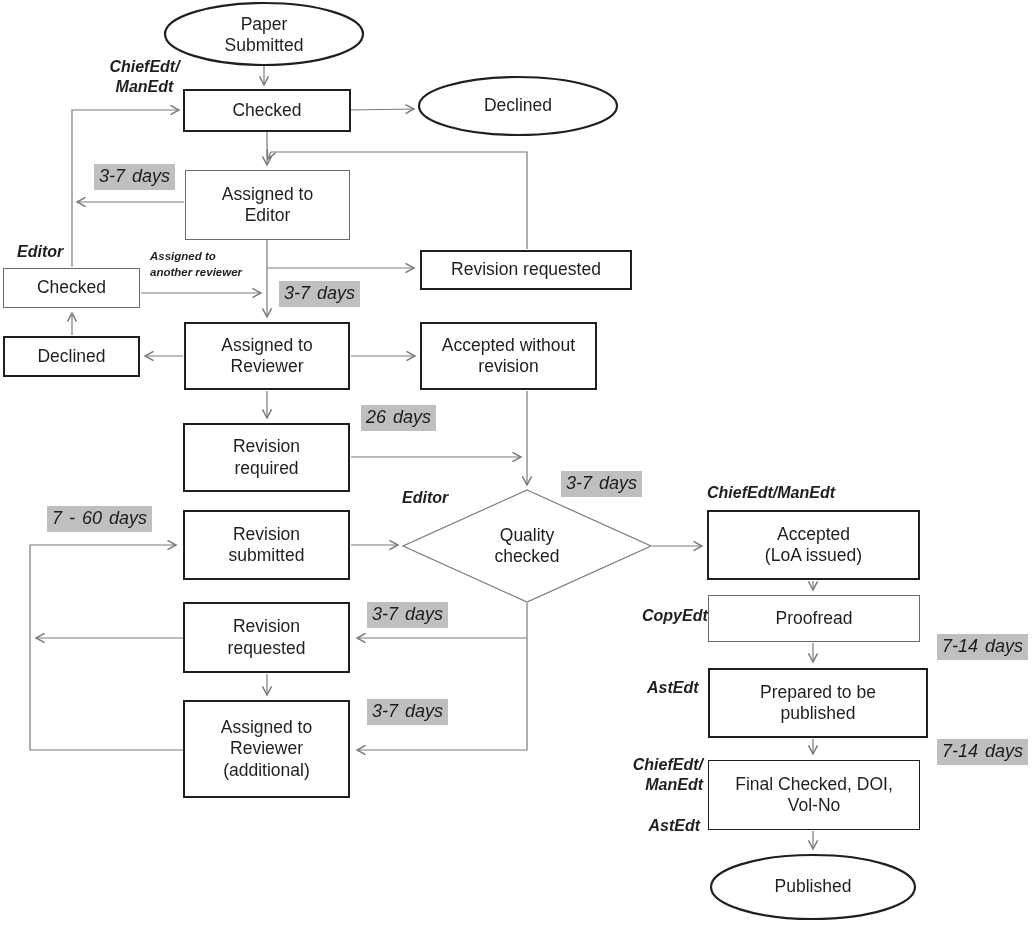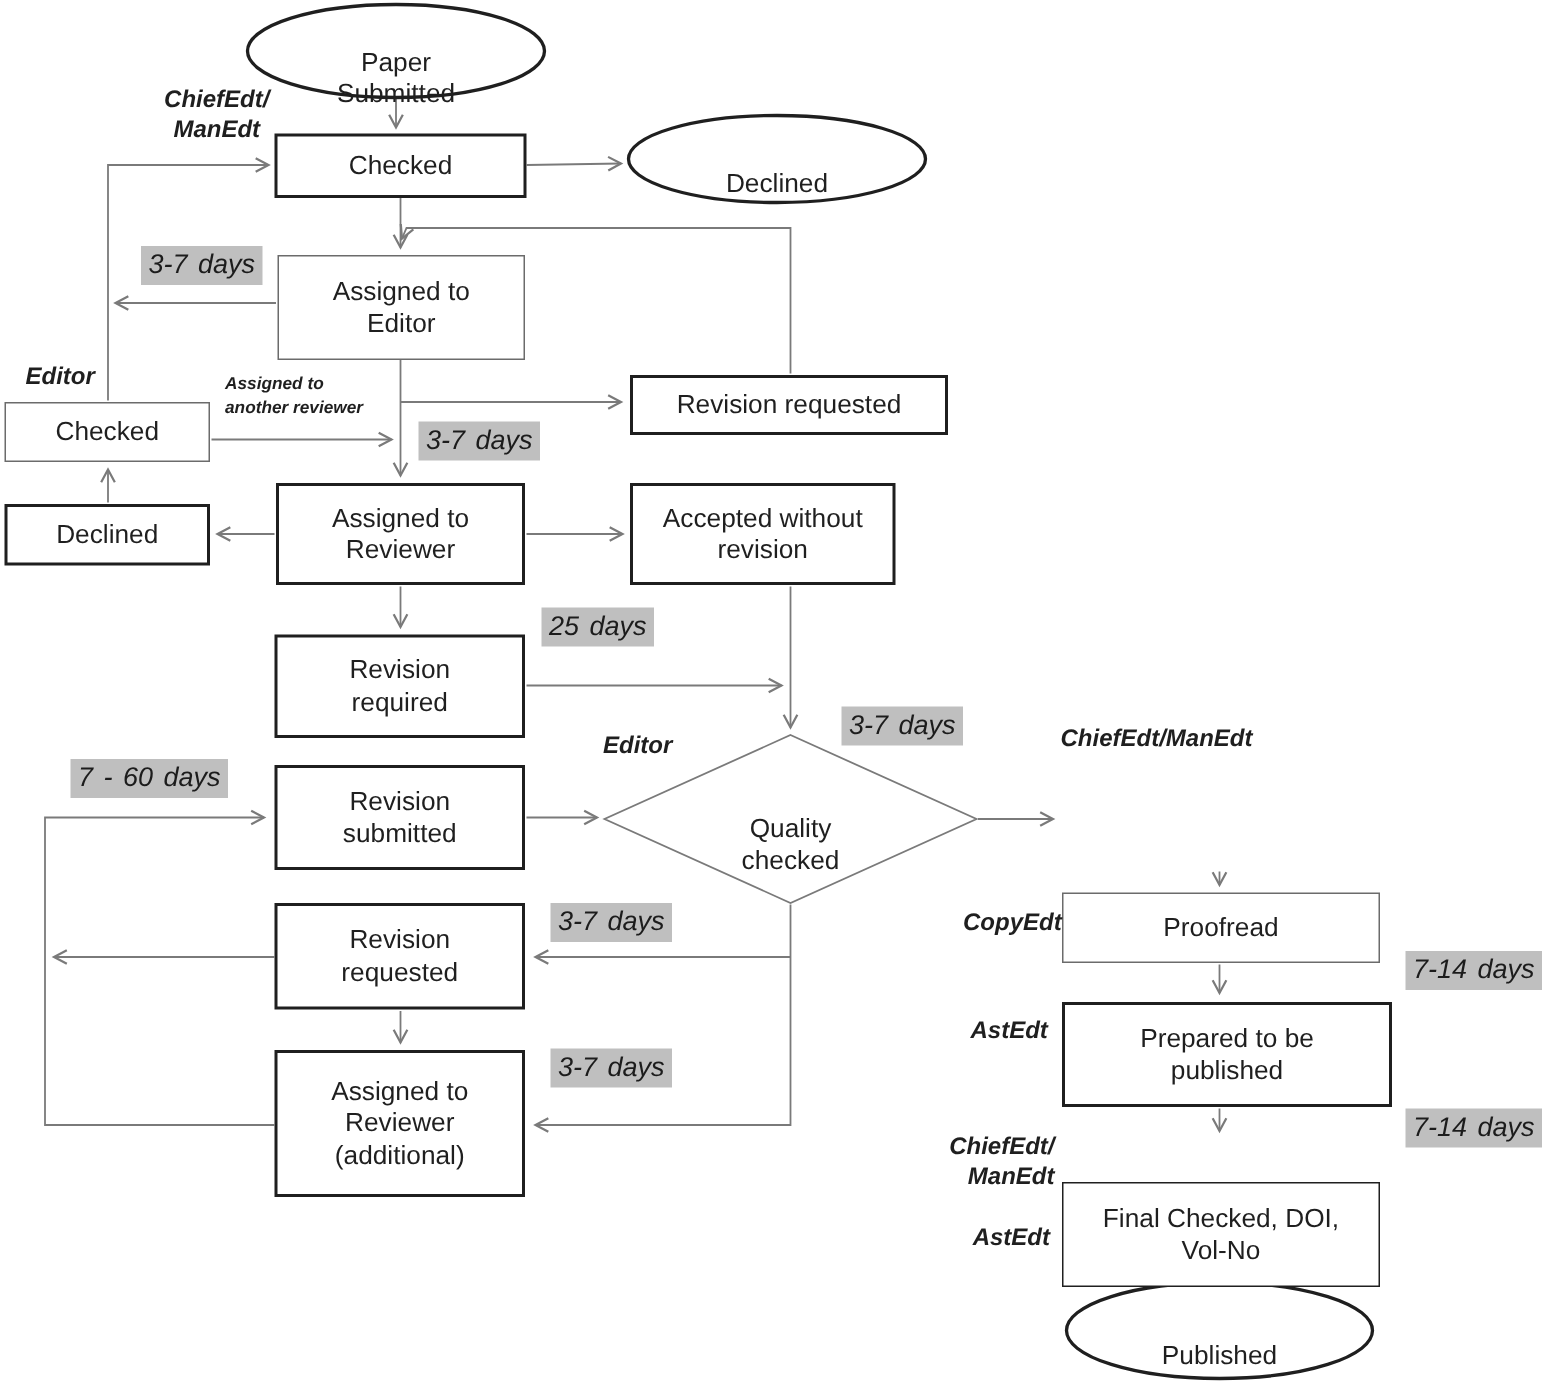--- a/index.html
+++ b/index.html
@@ -9,21 +9,21 @@
   }
   #edges{position:absolute;left:0;top:0;z-index:1;}
   .node{
     position:absolute;box-sizing:border-box;background:#fff;
     border:2px solid #1f1f1f;display:flex;align-items:center;justify-content:center;
     text-align:center;font-size:17.5px;line-height:1.22;white-space:pre-line;z-index:2;
   }
   .node.thin{border:1px solid #6b6b6b;}
   .float-label{
     position:absolute;z-index:3;display:flex;align-items:center;justify-content:center;
-    text-align:center;font-size:17.5px;line-height:1.22;white-space:pre-line;background:transparent;margin-top:17px;
+    text-align:center;font-size:17.5px;line-height:1.22;white-space:pre-line;background:transparent;
   }
   .role{
     position:absolute;z-index:3;font-style:italic;font-size:16px;line-height:1.25;
     white-space:pre-line;background:transparent;font-weight:bold;
   }
   .role.small{font-size:11.5px;line-height:1.35;}
   .role.right{text-align:right;}
   .role.center{text-align:center;}
   .time{
     position:absolute;z-index:3;font-style:italic;font-size:18px;line-height:1.2;
@@ -96,42 +96,44 @@
 revision</div>
   <div class="node" style="left:183px;top:423px;width:167px;height:69px">Revision
 required</div>
   <div class="node" style="left:183px;top:510px;width:167px;height:70px">Revision
 submitted</div>
   <div class="node" style="left:183px;top:602px;width:167px;height:71px">Revision
 requested</div>
   <div class="node" style="left:183px;top:700px;width:167px;height:98px">Assigned to
 Reviewer
 (additional)</div>
+  <div class="node" style="left:707px;top:510px;width:213px;height:70px">Accepted
+(LoA issued)</div>
   <div class="node thin" style="left:708px;top:595px;width:212px;height:47px">Proofread</div>
   <div class="node" style="left:708px;top:668px;width:220px;height:70px">Prepared to be
 published</div>
-  <div class="node" style="left:708px;top:788px;width:212px;height:70px;border-width:1.5px">Final Checked, DOI,
+  <div class="node" style="left:708px;top:760px;width:212px;height:70px;border-width:1.5px">Final Checked, DOI,
 Vol-No</div>
 
   <div class="role center" style="left:96px;top:57px;width:97px">ChiefEdt/
 ManEdt</div>
   <div class="role" style="left:17px;top:242px">Editor</div>
   <div class="role small" style="left:150px;top:249px;width:100px">Assigned to
 another reviewer</div>
   <div class="role" style="left:402px;top:488px">Editor</div>
   <div class="role" style="left:707px;top:483px">ChiefEdt/ManEdt</div>
   <div class="role" style="left:642px;top:606px">CopyEdt</div>
   <div class="role" style="left:647px;top:678px">AstEdt</div>
   <div class="role right" style="left:608px;top:755px;width:95px">ChiefEdt/
 ManEdt</div>
   <div class="role right" style="left:608px;top:816px;width:92px">AstEdt</div>
 
   <div class="time" style="left:94px;top:164px">3-7 days</div>
   <div class="time" style="left:279px;top:281px">3-7 days</div>
-  <div class="time" style="left:361px;top:405px">25 days</div>
+  <div class="time" style="left:361px;top:405px">26 days</div>
   <div class="time" style="left:561px;top:471px">3-7 days</div>
   <div class="time" style="left:47px;top:506px">7 - 60 days</div>
   <div class="time" style="left:367px;top:602px">3-7 days</div>
   <div class="time" style="left:367px;top:699px">3-7 days</div>
   <div class="time" style="left:937px;top:634px">7-14 days</div>
   <div class="time" style="left:937px;top:739px">7-14 days</div>
 
 </div>
 
 </body></html>

